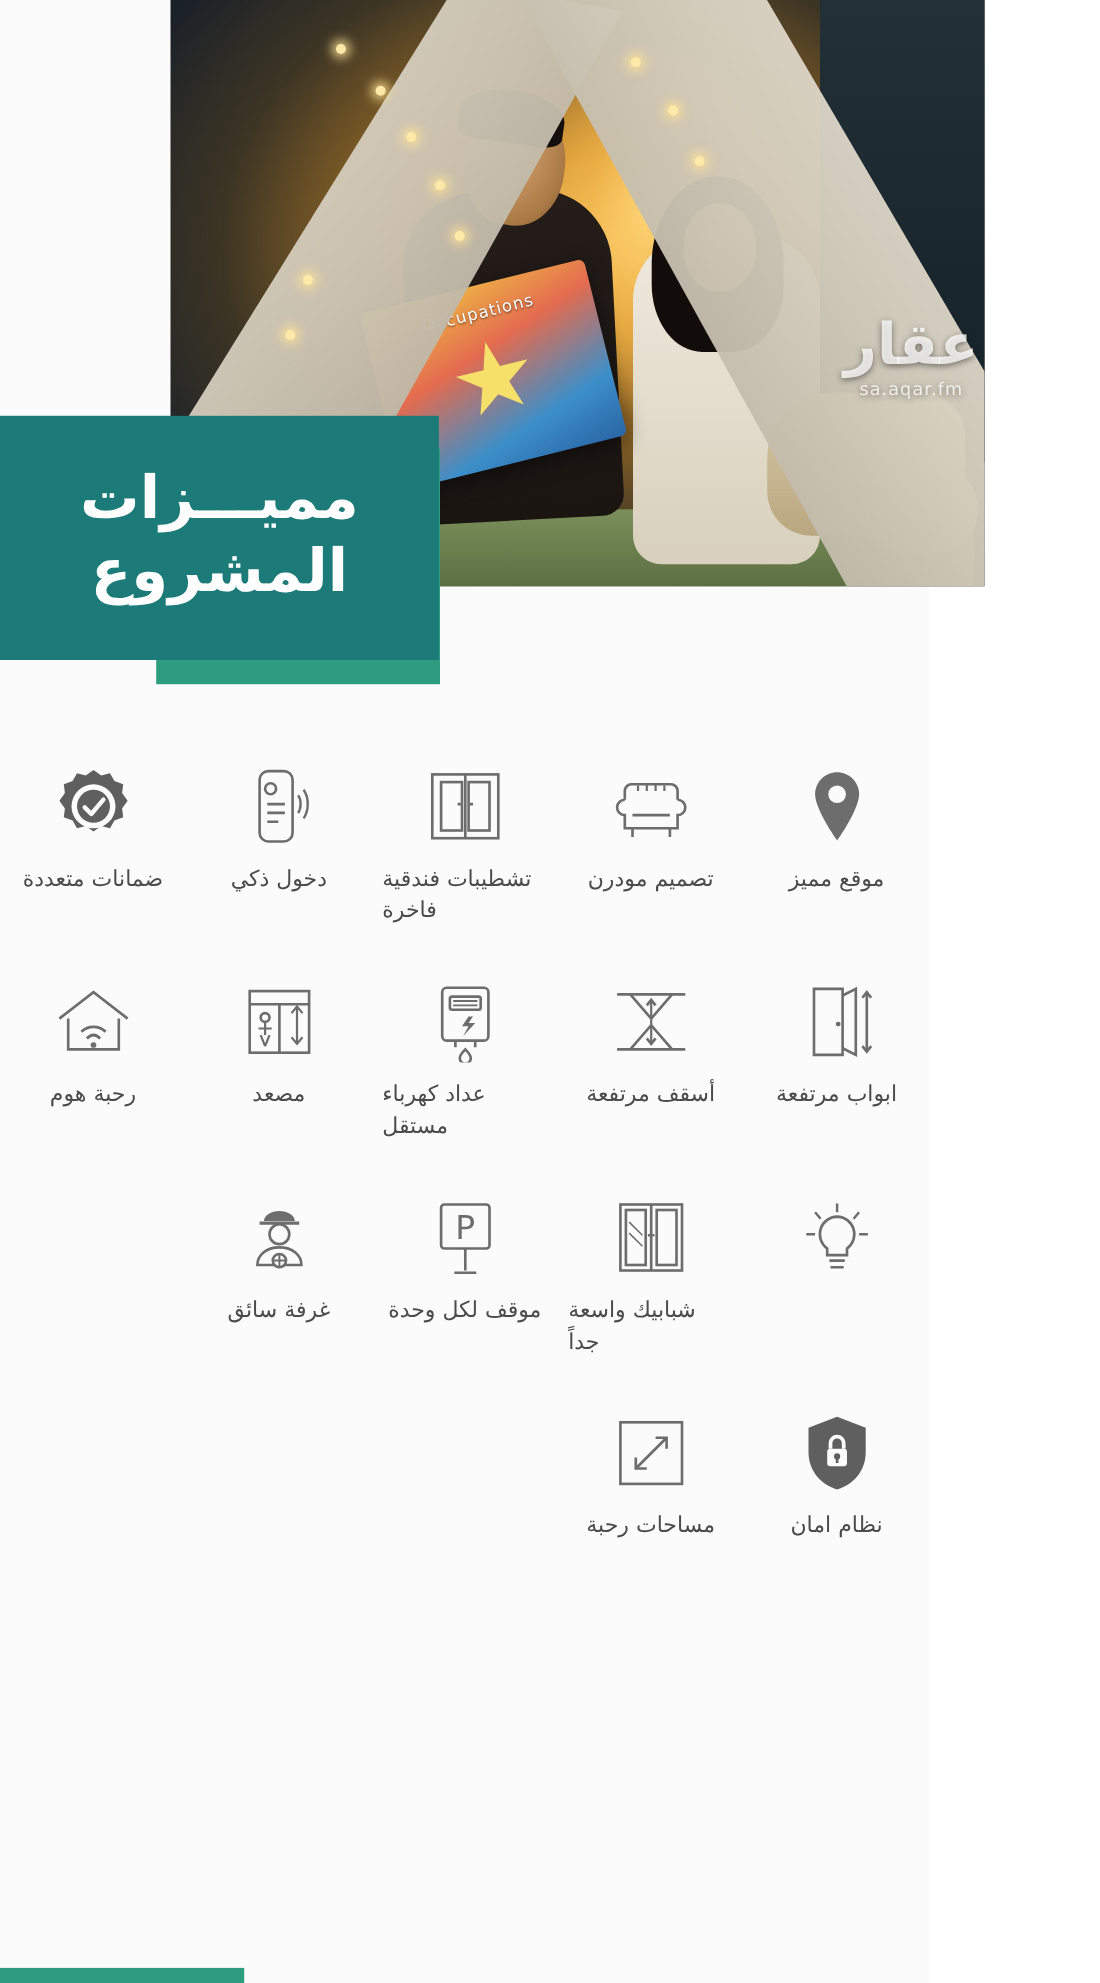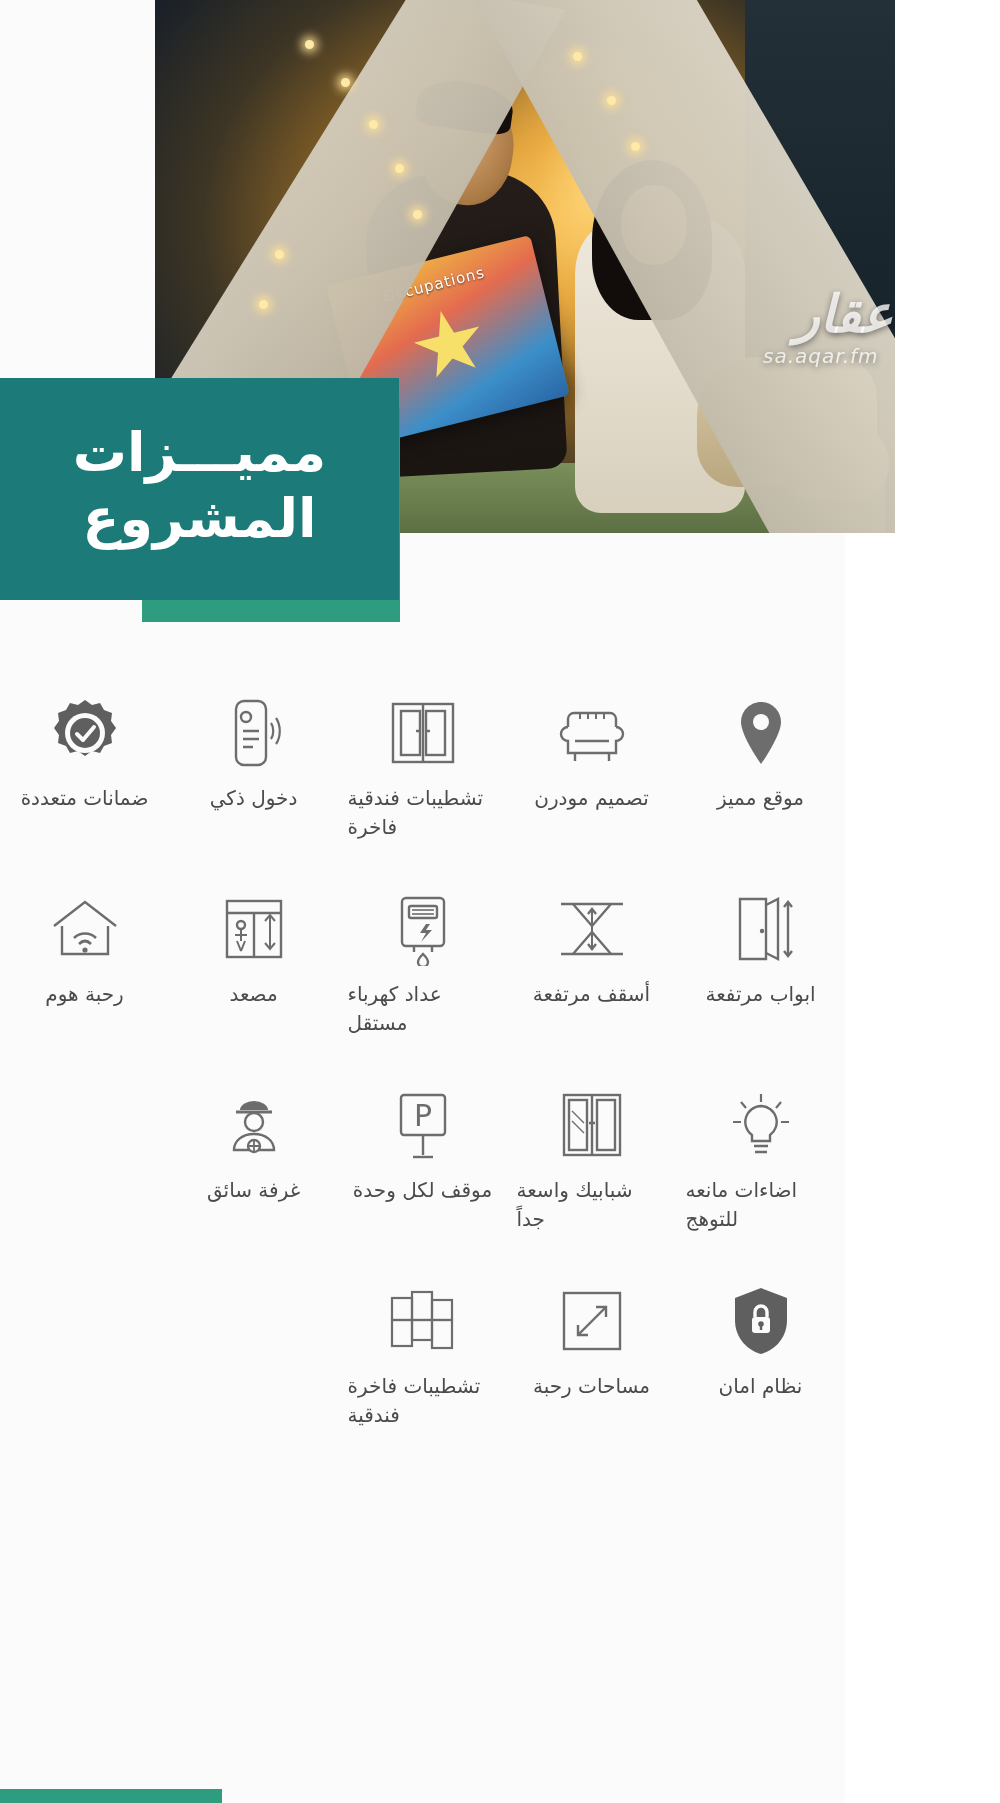--- a/index.html
+++ b/index.html
@@ -216,33 +216,33 @@
     background: #ffe9a8;
     box-shadow: 0 0 10px 4px rgba(255,226,150,0.85);
   }
 
   
   .watermark {
     position: absolute;
     left: 608px;
     top: 288px;
     width: 130px;
+    text-align: center;
     color: rgba(255,255,255,0.78);
     text-shadow: 0 2px 6px rgba(0,0,0,0.45);
     pointer-events: none;
-    font-style: italic;
   }
   .watermark .wm-ar {
     font-size: 52px;
     font-weight: bold;
     line-height: 1;
     letter-spacing: 2px;
   }
   .watermark .wm-en {
-    font-size: 20px;
+    font-size: 16px;
     letter-spacing: 1px;
     margin-top: 4px;
     direction: ltr;
   }
 
   
   .title-shadow {
     position: absolute;
     left: 142px;
     top: 408px;
@@ -510,21 +510,20 @@
       <svg width="72" height="74" viewBox="0 0 72 74" fill="none" stroke="#6d6d6d" stroke-width="2.4">
         <path d="M36 18a16 16 0 0 1 9 29v6H27v-6a16 16 0 0 1 9-29z"></path>
         <path d="M29 58h14M30 64h12"></path>
         <g stroke-width="2.2">
           <path d="M36 6v8"></path>
           <path d="M16 14l5 6M56 14l-5 6"></path>
           <path d="M8 34h8M56 34h8"></path>
         </g>
       </svg>
     </div>
-    <div class="lbl">اضاءات مانعه للتوهج</div>
   </div>
 
 
   <div class="feature">
     <div class="ico">
       <svg width="68" height="72" viewBox="0 0 68 72" fill="none" stroke="#6d6d6d" stroke-width="2.4">
         <rect x="6" y="6" width="56" height="60"></rect>
         <path d="M34 6v60"></path>
         <rect x="11" y="11" width="18" height="50"></rect>
         <rect x="39" y="11" width="18" height="50"></rect>
@@ -581,29 +580,16 @@
       <svg width="68" height="68" viewBox="0 0 68 68" fill="none" stroke="#6d6d6d" stroke-width="2.4">
         <rect x="6" y="6" width="56" height="56"></rect>
         <path d="M20 48L48 20"></path>
         <path d="M38 20h10v10"></path>
         <path d="M30 48H20V38"></path>
       </svg>
     </div>
     <div class="lbl">مساحات رحبة</div>
   </div>
 
-  <div class="feature">
-    <div class="ico">
-      <svg width="74" height="66" viewBox="0 0 74 66" fill="none" stroke="#6d6d6d" stroke-width="2.2">
-        <rect x="6" y="10" width="20" height="22"></rect>
-        <rect x="26" y="4" width="20" height="28"></rect>
-        <rect x="46" y="12" width="20" height="20"></rect>
-        <rect x="6" y="32" width="20" height="26"></rect>
-        <rect x="26" y="32" width="20" height="20"></rect>
-        <rect x="46" y="32" width="20" height="28"></rect>
-      </svg>
-    </div>
-    <div class="lbl">تشطيبات فاخرة فندقية</div>
-  </div>
 
   <div class="feature" style="width:20%; visibility:hidden;"></div>
 
 </div>
 
 </body></html>

